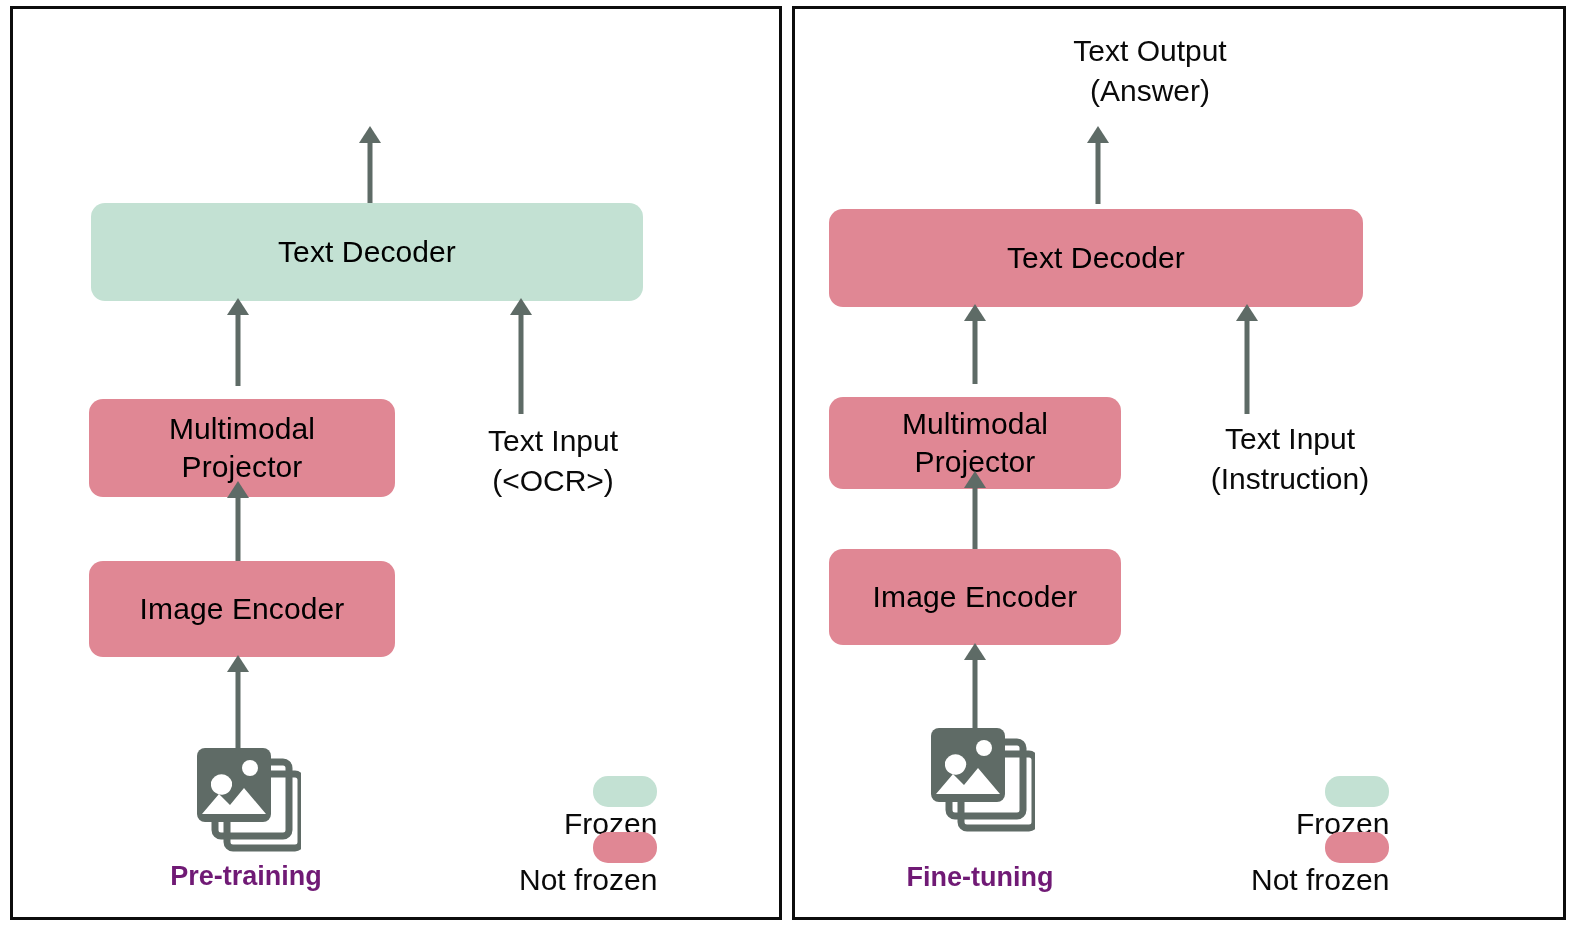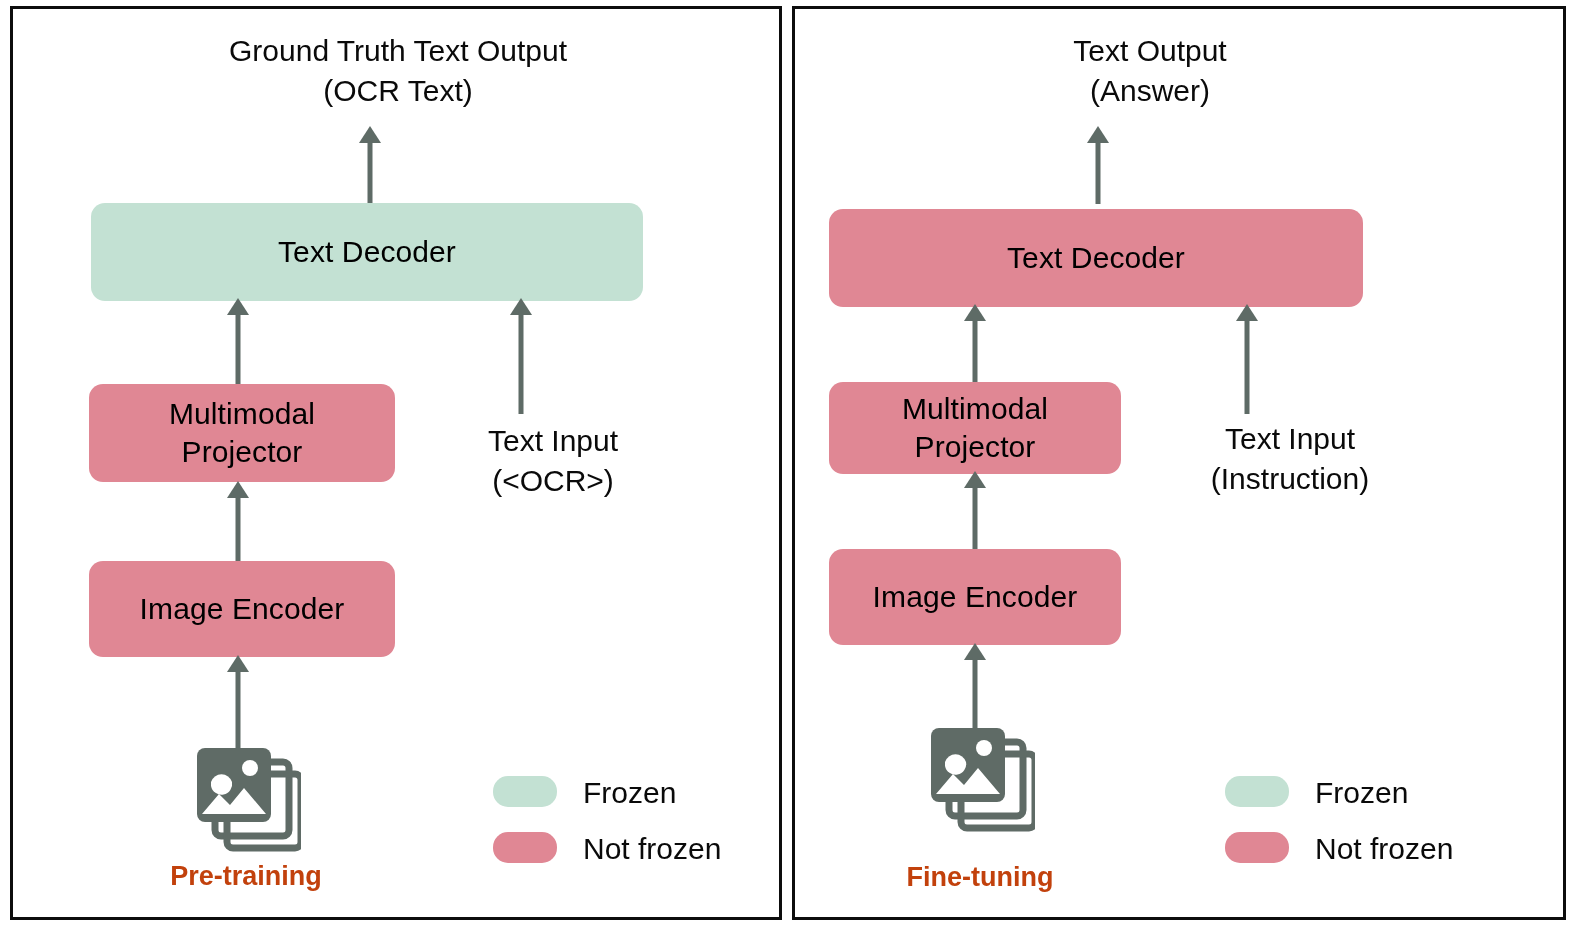--- a/index.html
+++ b/index.html
@@ -34,35 +34,35 @@
     display: flex;
     align-items: center;
     justify-content: center;
     text-align: center;
     color: #000000;
     font-size: 30px;
     line-height: 1.22;
     letter-spacing: 0.1px;
     box-sizing: border-box;
   }
-  .node.two-line { line-height: 1.28; }
+  .node.two-line { line-height: 1.28; margin-top: 15px; }
 
   .caption {
     position: absolute;
     text-align: center;
     color: #0a0a0a;
     font-size: 30px;
     line-height: 1.33;
     white-space: pre-line;
   }
   .stage-label {
     position: absolute;
     font-size: 27px;
     font-weight: bold;
-    color: #c2410c;
+    color: #701a75;
     text-align: center;
   }
 
   
   .arrow {
     position: absolute;
     width: 0;
     height: 0;
   }
   .arrow .shaft {
@@ -82,23 +82,24 @@
     height: 0;
     border-left: 11px solid transparent;
     border-right: 11px solid transparent;
     border-bottom: 17px solid #5e6b66;
   }
 
   
   .legend { position: absolute; }
   .legend-row {
     display: flex;
-    align-items: flex-start;
+    align-items: flex-end;
     height: 46px;
     margin-bottom: 10px;
+    flex-direction: column;
   }
   .swatch {
     width: 64px;
     height: 31px;
     border-radius: 15px;
     flex: 0 0 auto;
   }
   .legend-label {
     margin-left: 26px;
     font-size: 30px;
@@ -109,22 +110,20 @@
   
   .img-stack { position: absolute; }
 </style>
 </head>
 <body>
 
 <div id="canvas">
 
   <div class="panel" id="panel-left">
 
-    <div class="caption" style="left:60px; top:22px; width:650px;">Ground Truth Text Output
-(OCR Text)</div>
 
     <div class="arrow" style="left:357px; top:117px; height:78px;">
       <div class="head"></div>
       <div class="shaft" style="top:14px; height:64px;"></div>
     </div>
 
     <div class="node" style="left:78px; top:194px; width:552px; height:98px; background:#c3e1d3;">
       <span>Text Decoder</span>
     </div>
 

